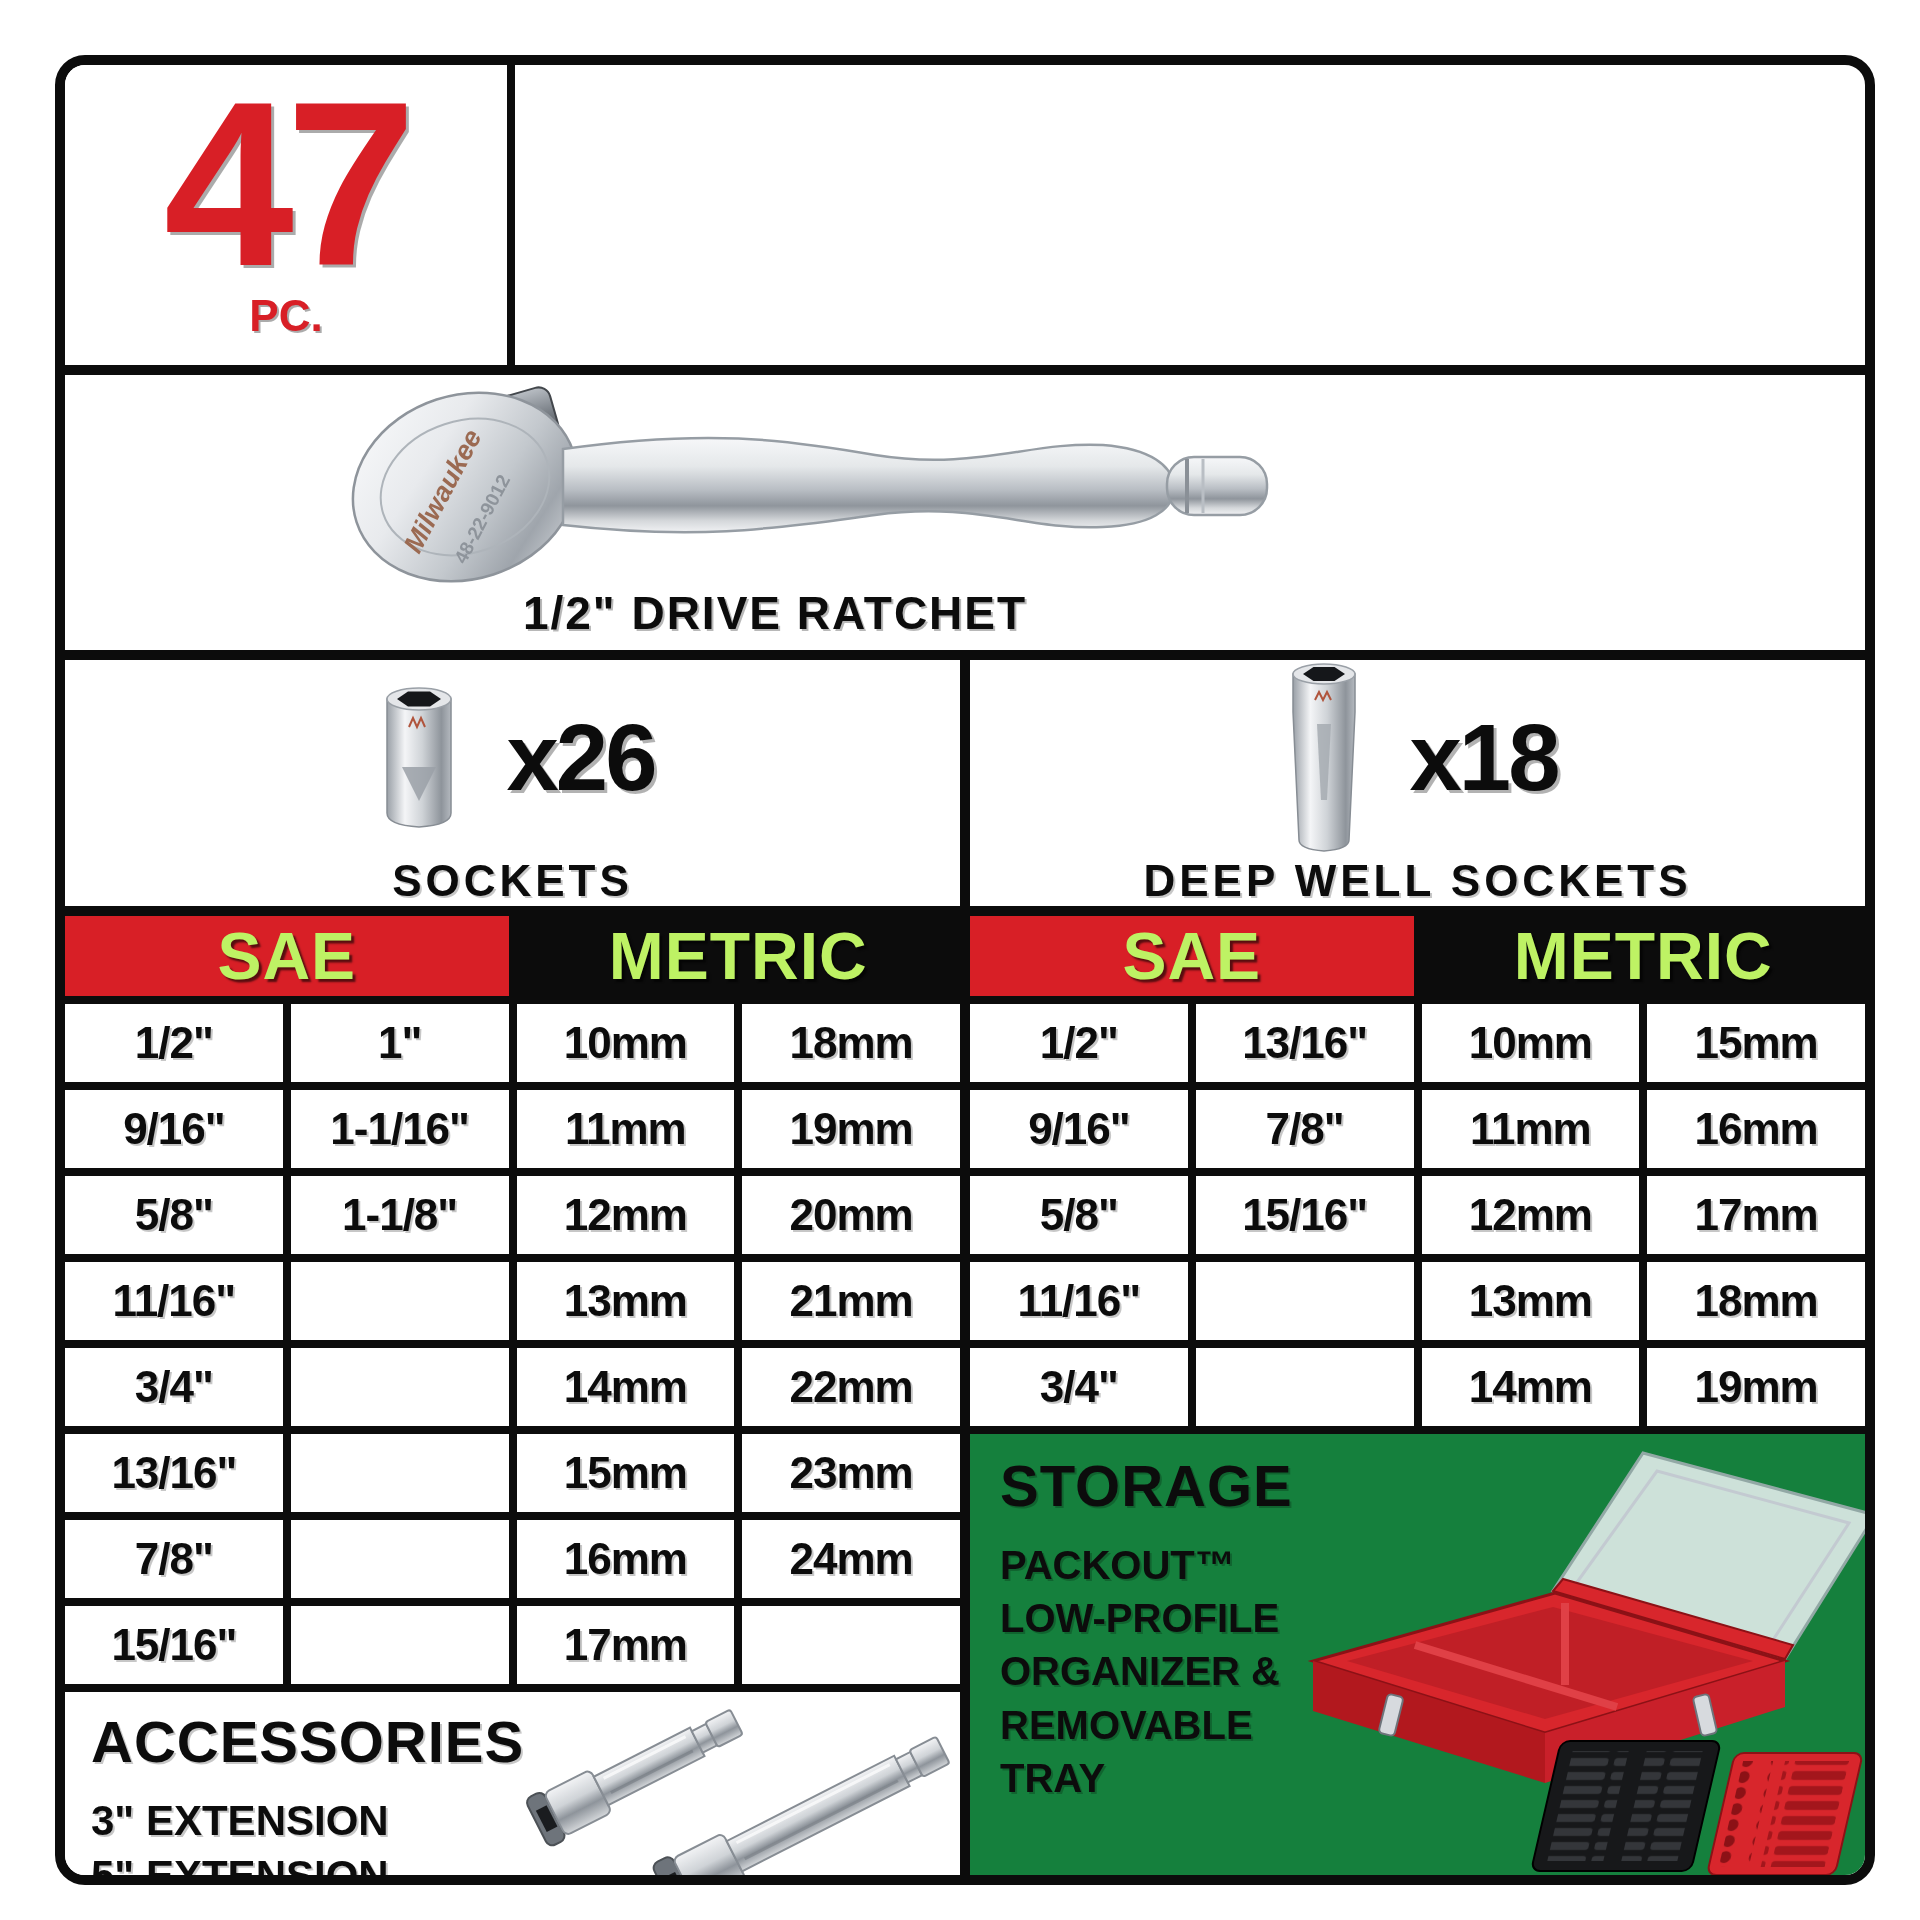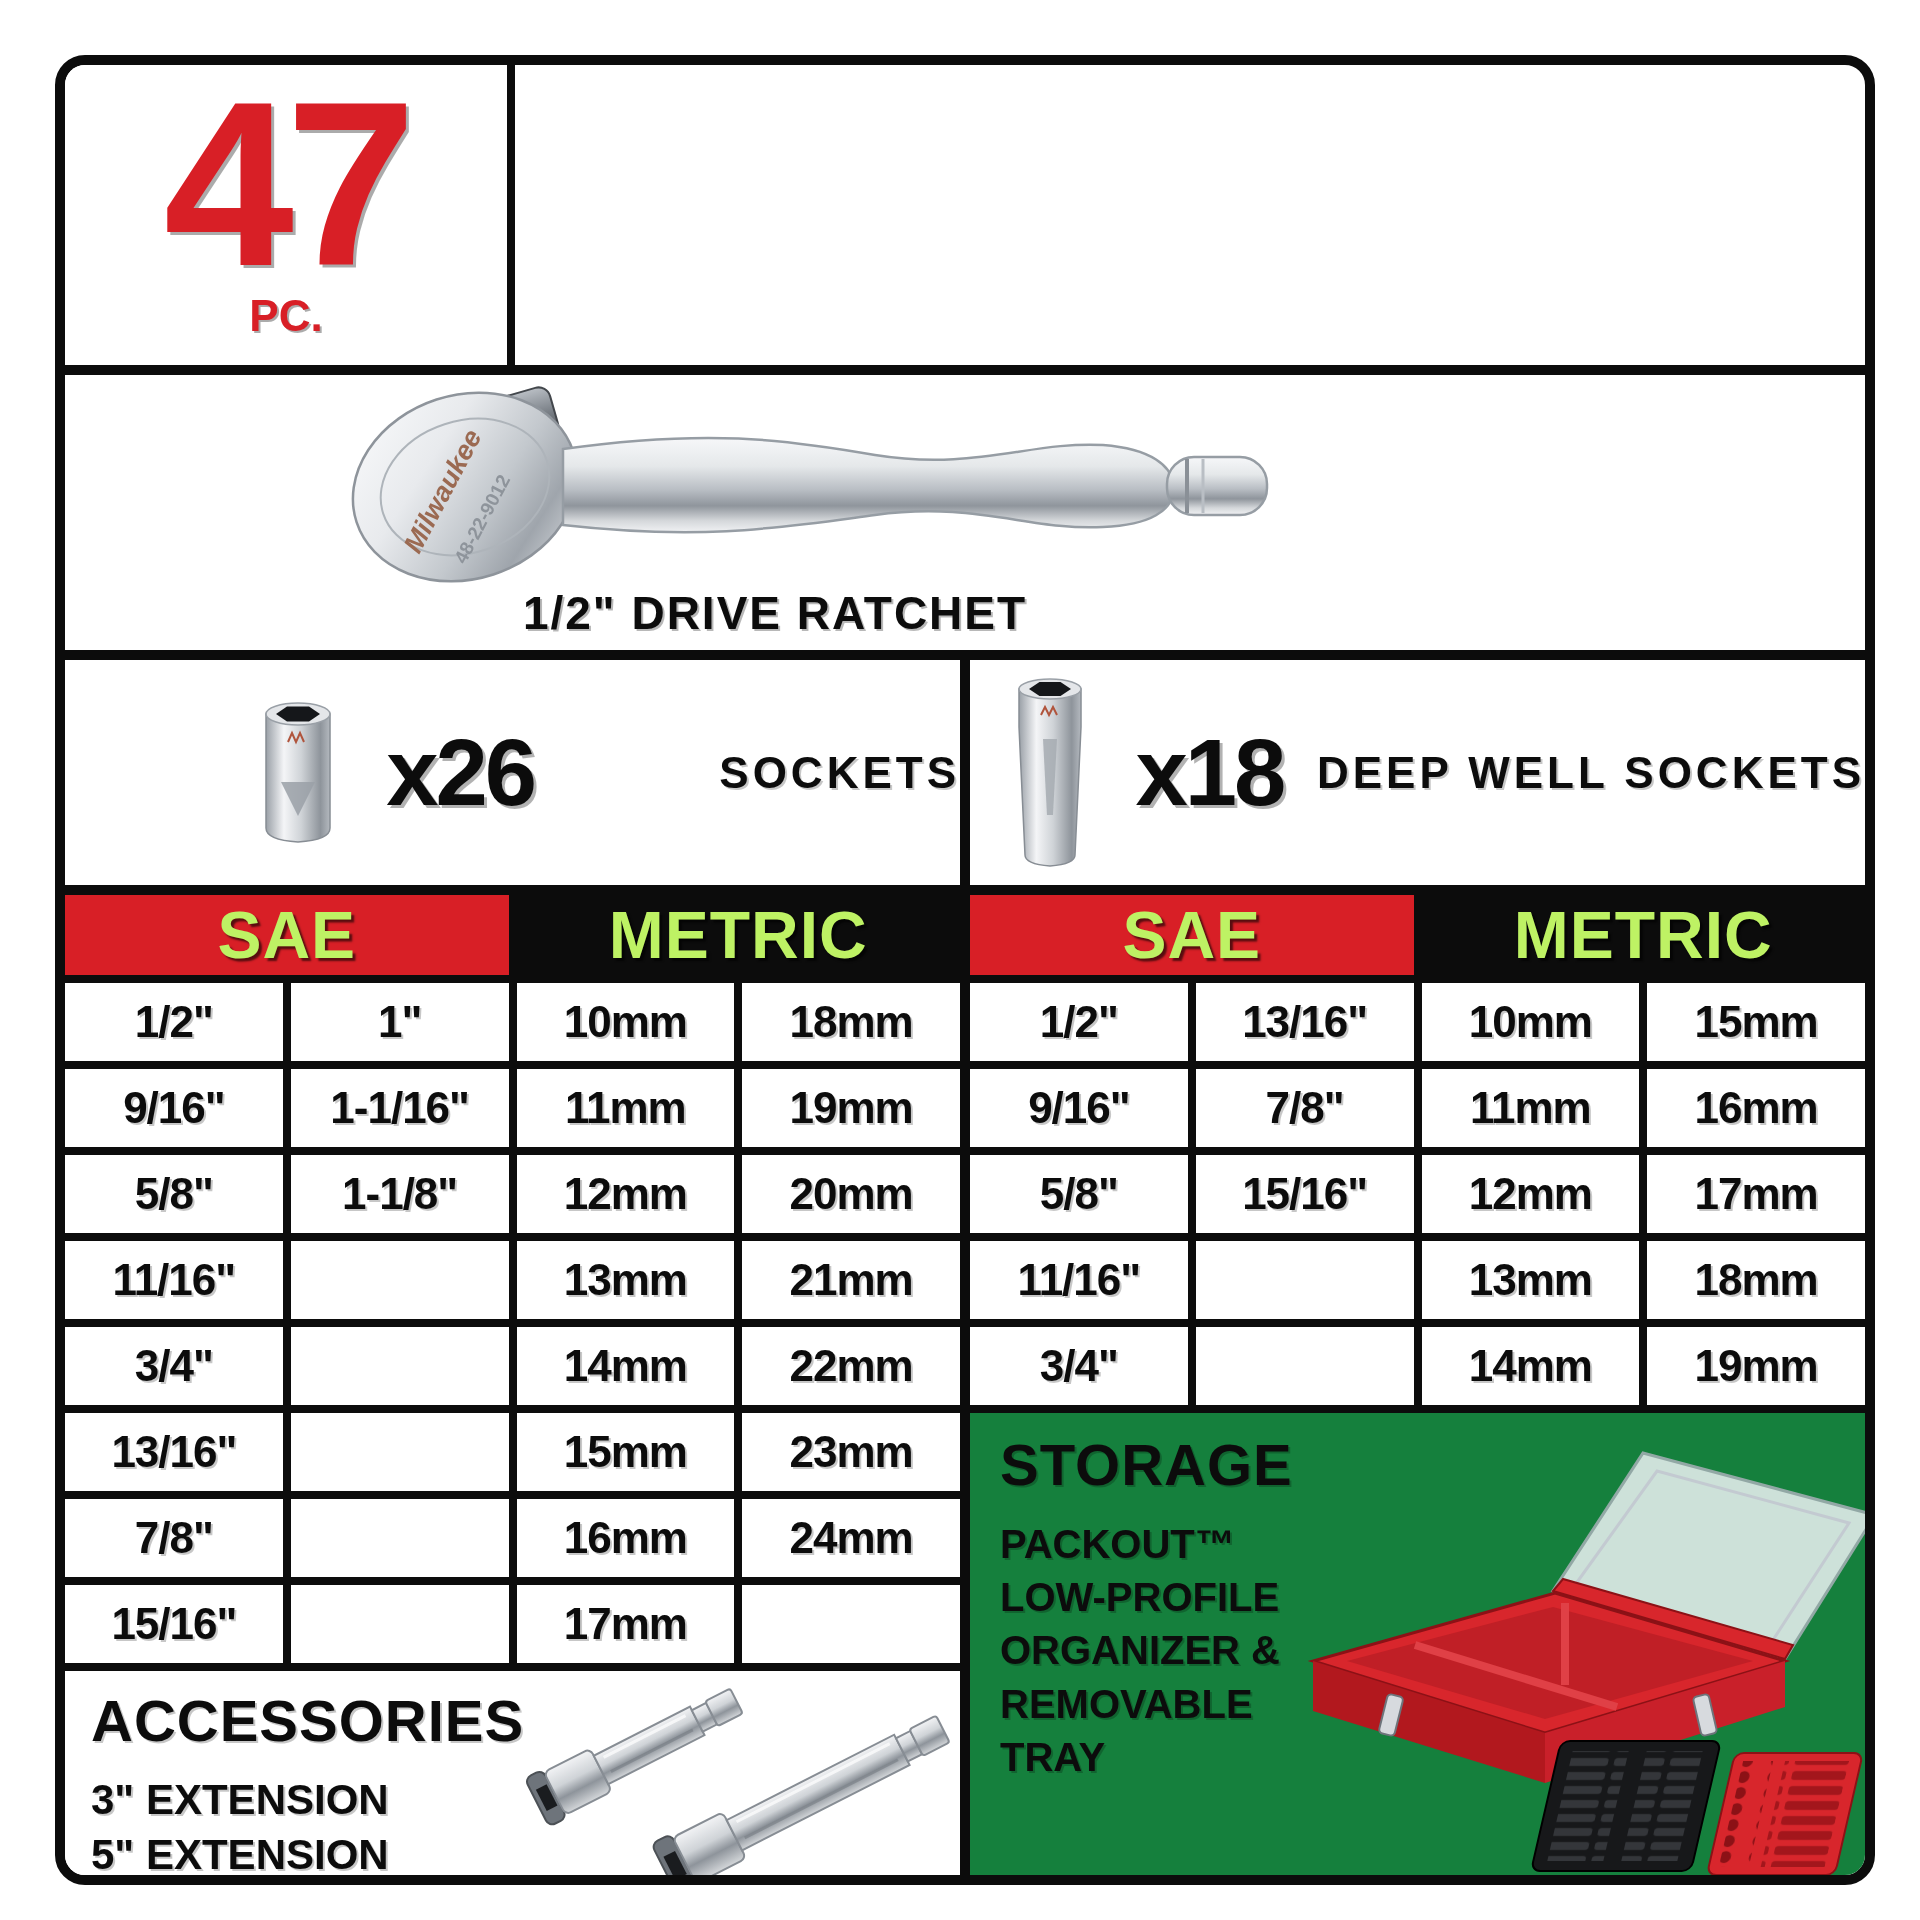--- a/index.html
+++ b/index.html
@@ -41,21 +41,21 @@
   }
   
   .ratchet-row{flex:0 0 275px;border-bottom:10px solid var(--ink);position:relative;background:#fff;}
   svg.ratchet{position:absolute;left:250px;top:0px;}
   .ratchet-caption{
     position:absolute;left:0;bottom:10px;width:1420px;text-align:center;
     font-size:46px;letter-spacing:2px;text-shadow:2px 2px 0 rgba(0,0,0,.28);
   }
   
   .sockets-row{flex:0 0 225px;border-bottom:10px solid var(--ink);display:flex;}
-  .socket-half{flex:1 1 50%;display:flex;flex-direction:row;align-items:center;min-width:0;}
+  .socket-half{flex:1 1 50%;display:flex;flex-direction:column;align-items:center;min-width:0;}
   .socket-half.left{border-right:10px solid var(--ink);}
   .qty-line{flex:1;display:flex;align-items:center;justify-content:center;gap:40px;}
   .qty{font-size:94px;letter-spacing:-3px;text-shadow:3px 3px 0 rgba(0,0,0,.3);}
   .socket-cap{font-size:44px;letter-spacing:4px;text-shadow:2px 2px 0 rgba(0,0,0,.22);white-space:nowrap;}
   
   .tables-row{flex:1;display:flex;min-height:0;}
   .table-half{flex:1 1 50%;display:flex;flex-direction:column;min-width:0;}
   .table-half.left{border-right:10px solid var(--ink);}
   .size-table{display:grid;grid-template-columns:repeat(4,1fr);gap:8px;background:var(--ink);}
   .size-table.rows8{grid-template-rows:80px repeat(8,78px);}

